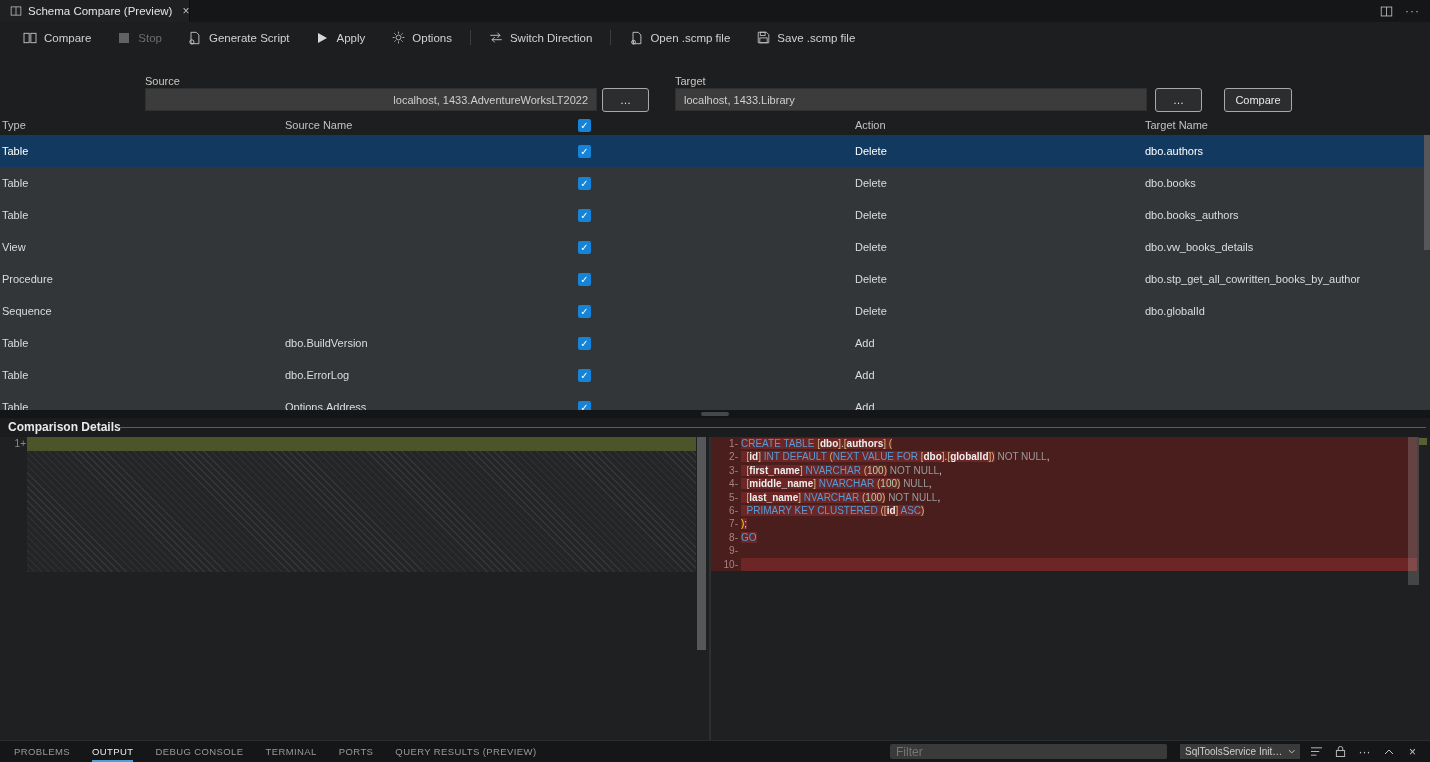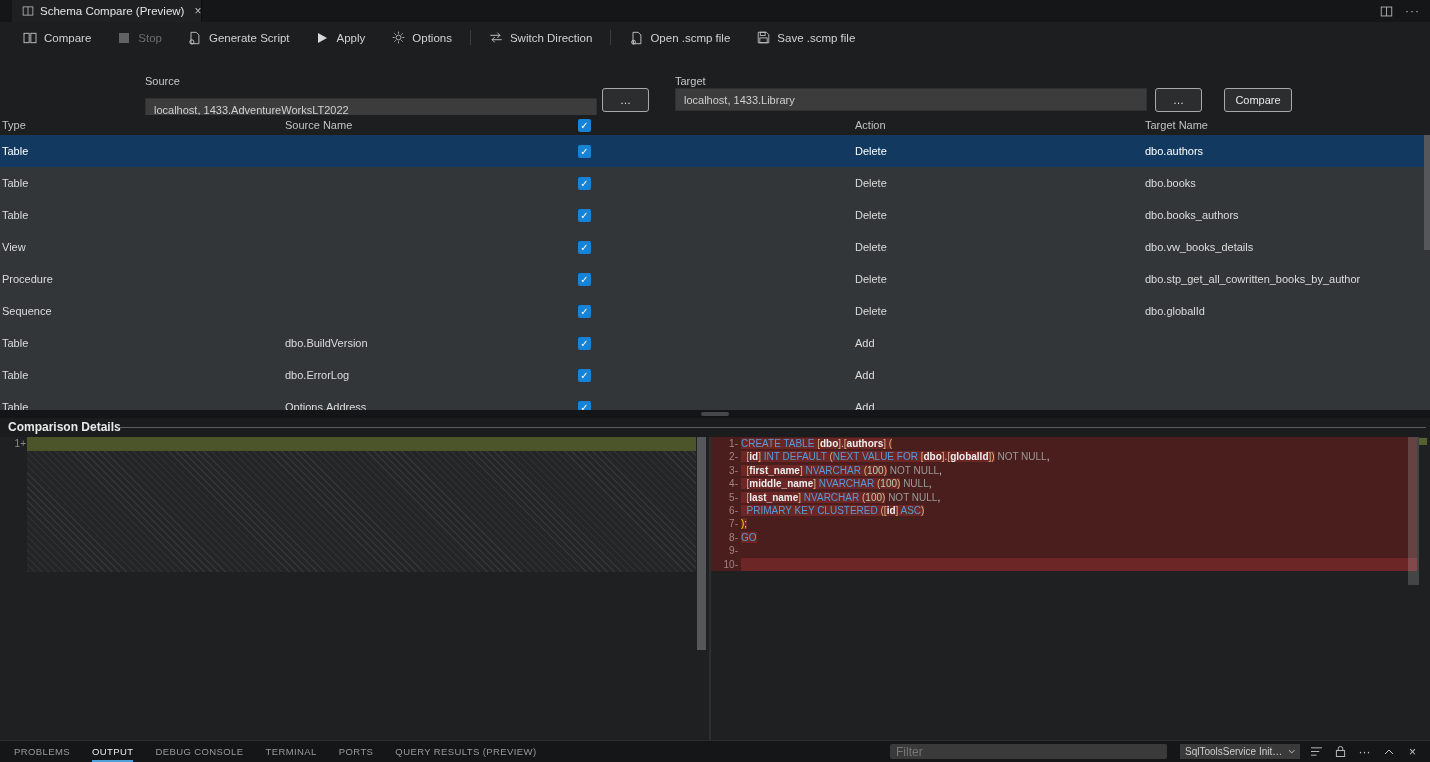--- a/index.html
+++ b/index.html
@@ -1,21 +1,21 @@
 <!DOCTYPE html>
 <html><head>
 <meta charset="utf-8">
 <style>
   html,body{margin:0;padding:0;background:#101011;}
   *{box-sizing:border-box;font-family:"Liberation Sans",sans-serif;}
   #app{position:relative;width:1430px;height:762px;background:#1d1e1f;overflow:hidden;color:#d6d6d6;}
 
   
   .tabbar{position:absolute;left:0;top:0;width:1430px;height:22px;background:#151617;display:flex;align-items:stretch;}
-  .tab{display:flex;align-items:center;gap:6px;padding:0 10px;background:#1f2021;border-right:1px solid #0e0e0e;max-width:190px;margin-left:12px;}
+  .tab{display:flex;align-items:center;gap:6px;padding:0 10px;background:#1f2021;border-right:1px solid #0e0e0e;max-width:190px;}
   .tab-title{font-size:11.5px;color:#e4e4e4;white-space:nowrap;}
   .tab-close{color:#bdbdbd;font-size:12px;margin-left:4px;cursor:pointer;}
   .editor-actions{margin-left:auto;display:flex;align-items:center;gap:12px;padding-right:10px;color:#c4c4c4;}
   .editor-actions .more{font-size:12px;letter-spacing:1px;color:#b5b5b5;}
 
   
   .toolbar{position:absolute;left:0;top:22px;width:1430px;height:31px;background:#1d1e1f;display:flex;align-items:center;padding-left:10px;gap:0;}
   .tbtn{display:flex;align-items:center;gap:7px;padding:0 13px;height:24px;font-size:11.5px;color:#d2d2d2;cursor:pointer;white-space:nowrap;}
   .tbtn.disabled{color:#6d6d6d;}
   .tsep{width:1px;height:15px;background:#3d3d3d;margin:0 5px;}
@@ -190,21 +190,21 @@
             <rect x="4" y="1.5" width="6" height="4" fill="none" stroke="#cfcfcf"></rect>
             <rect x="3.5" y="8.5" width="9" height="6" fill="none" stroke="#cfcfcf"></rect>
           </svg>
       </span>
       <span>Save .scmp file</span>
     </div>
   </div>
 
   <div class="connect">
     <span class="small-label" style="left:145px;top:22px;">Source</span>
-    <input class="ipt" style="left: 145px; top: 45px; width: 452px;" value="localhost, 1433.AdventureWorksLT2022">
+    <input class="ipt" style="left: 145px; top: 35px; width: 452px; text-align: right;" value="localhost, 1433.AdventureWorksLT2022">
     <div class="obtn" style="left:602px;top:35px;width:47px;">…</div>
     <span class="small-label" style="left:675px;top:22px;">Target</span>
     <input class="ipt" style="left: 675px; top: 35px; width: 472px;" value="localhost, 1433.Library">
     <div class="obtn" style="left:1155px;top:35px;width:47px;">…</div>
     <div class="obtn" style="left:1224px;top:35px;width:68px;">Compare</div>
   </div>
 
   <div class="grid-header">
     <div class="cell">Type</div>
     <div class="cell">Source Name</div>

